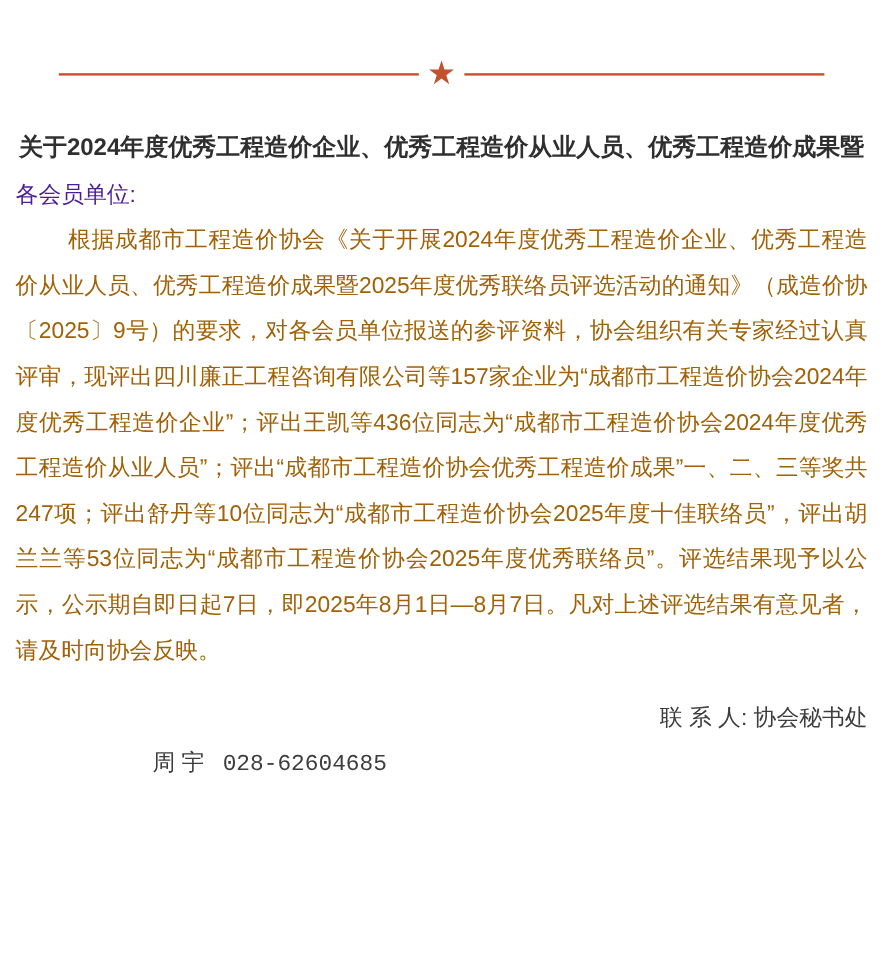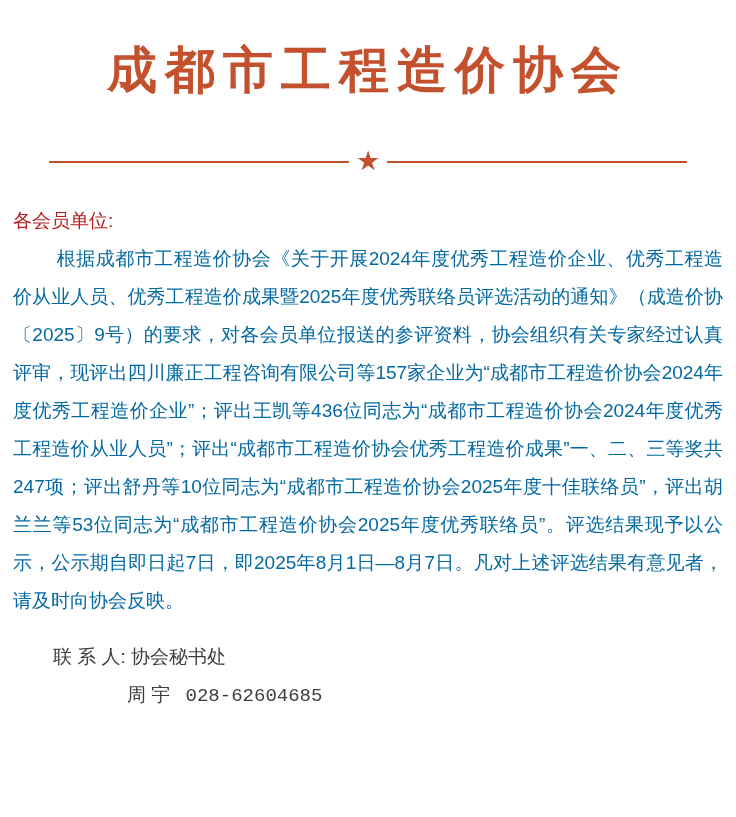--- a/index.html
+++ b/index.html
@@ -58,64 +58,64 @@
     font-weight: 700;
     font-size: 20px;
     line-height: 42px;
     color: #2f2f2f;
   }
   .doc-heading .h-line {
     display: block;
     white-space: nowrap;
   }
   .salutation {
-    margin-top: 24px;
     font-size: 19px;
     line-height: 38px;
-    color: #b91c1c;
+    color: #4c1d95;
   }
   .body-para {
     margin: 0;
     font-size: 19px;
     line-height: 38px;
-    color: #0369a1;
+    color: #a16207;
     text-align: justify;
     text-indent: 2.3em;
   }
   .contact {
     margin-top: 18px;
     font-size: 19px;
     line-height: 38px;
     color: #3d3d3d;
   }
   .contact-line1 {
     padding-left: 40px;
+    text-align: right;
   }
   .contact-line2 {
     padding-left: 114px;
   }
   .contact-line2 .phone {
     font-family: Liberation Mono, monospace;
     margin-left: 10px;
   }
 </style>
 </head>
 <body>
 
 <div class="doc">
 
-  <h1 class="org-title">成都市工程造价协会</h1>
 
   <div class="divider">
     <span class="rule"></span>
     <span class="star">★</span>
     <span class="rule"></span>
   </div>
 
   <h2 class="doc-heading">
+    <span class="h-line">关于2024年度优秀工程造价企业、优秀工程造价从业人员、优秀工程造价成果暨</span>
   </h2>
 
   <div class="salutation">各会员单位:</div>
 
   <p class="body-para">根据成都市工程造价协会《关于开展2024年度优秀工程造价企业、优秀工程造价从业人员、优秀工程造价成果暨2025年度优秀联络员评选活动的通知》（成造价协〔2025〕9号）的要求，对各会员单位报送的参评资料，协会组织有关专家经过认真评审，现评出四川廉正工程咨询有限公司等157家企业为“成都市工程造价协会2024年度优秀工程造价企业”；评出王凯等436位同志为“成都市工程造价协会2024年度优秀工程造价从业人员”；评出“成都市工程造价协会优秀工程造价成果”一、二、三等奖共247项；评出舒丹等10位同志为“成都市工程造价协会2025年度十佳联络员”，评出胡兰兰等53位同志为“成都市工程造价协会2025年度优秀联络员”。评选结果现予以公示，公示期自即日起7日，即2025年8月1日—8月7日。凡对上述评选结果有意见者，请及时向协会反映。</p>
 
   <div class="contact">
     <div class="contact-line1">联 系 人: 协会秘书处</div>
     <div class="contact-line2">
       <span>周 宇</span>

